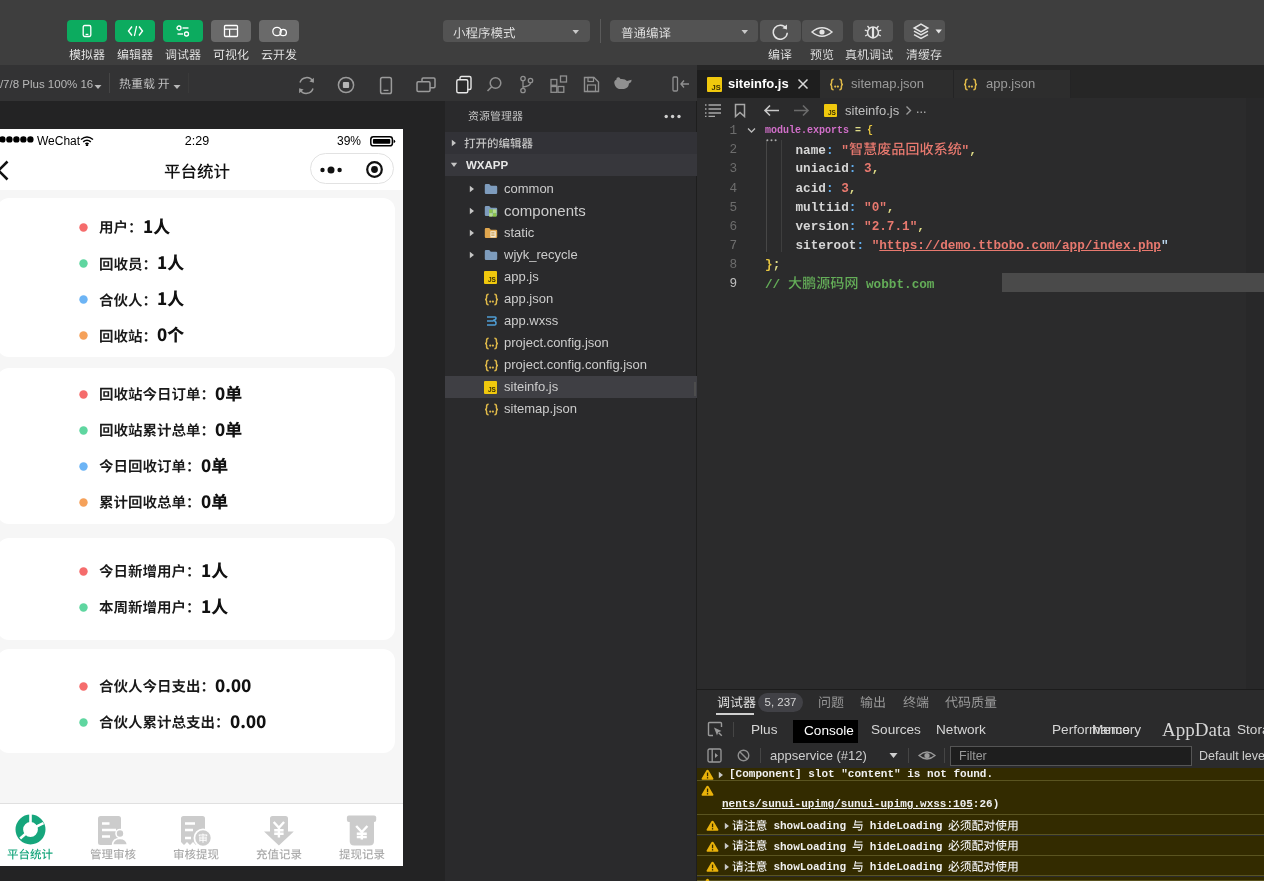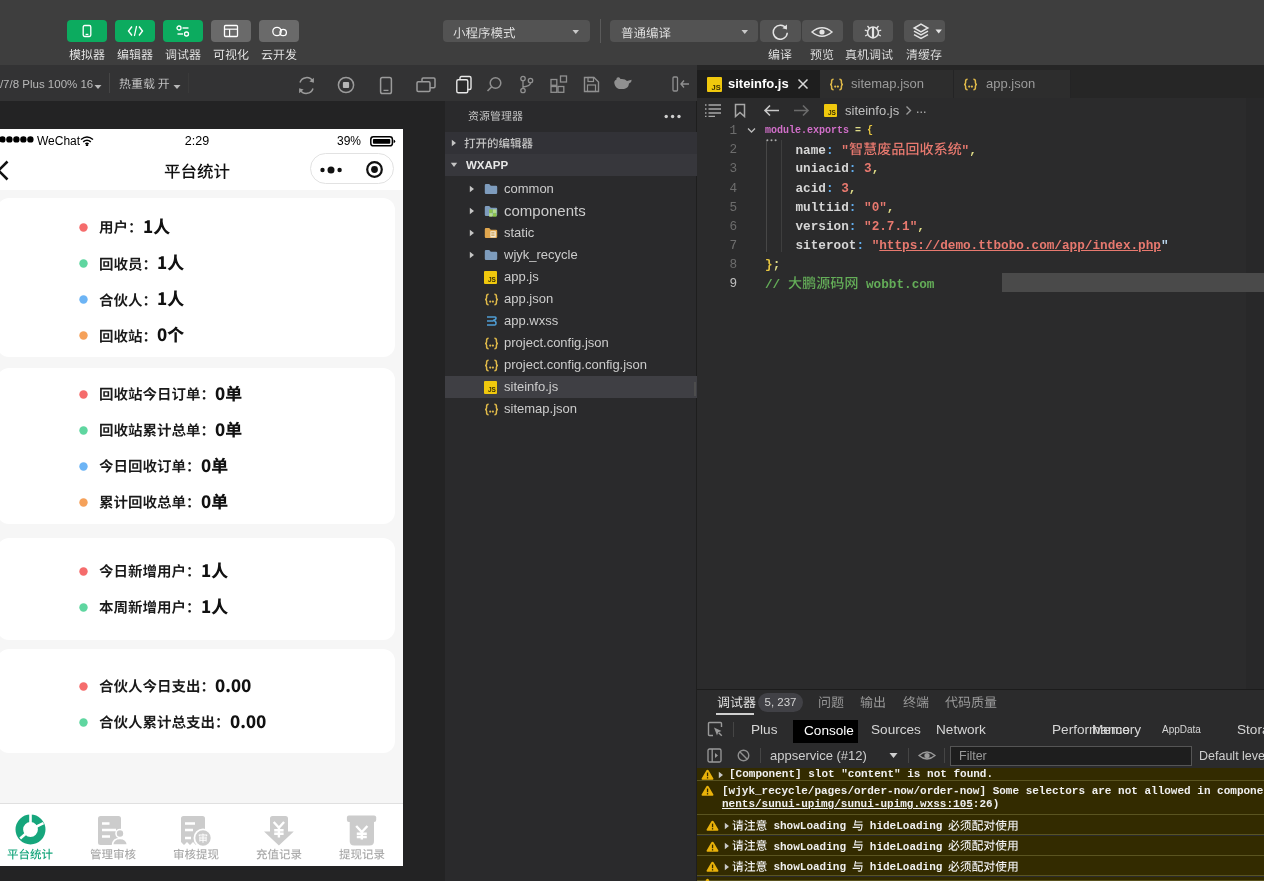--- a/index.html
+++ b/index.html
@@ -577,21 +577,21 @@
       <path d="M11.7 11.7 14.8 14.8" stroke="#9a9a9a" stroke-width="1.4"></path>
     </svg>
     <div style="position:absolute;left:733px;top:722px;width:1px;height:15px;background:#454545"></div>
     <div style="position:absolute;left:751px;top:722.4px;font-family:'Liberation Sans',sans-serif;font-size:13.6px;font-weight:400;color:#d6d6d6;line-height:15.6px;white-space:pre;">Plus</div>
     <div style="position:absolute;left:793px;top:720px;width:65px;height:23px;background:#000000"></div>
     <div style="position:absolute;left:804px;top:722.9px;font-family:'Liberation Sans',sans-serif;font-size:13.6px;font-weight:400;color:#ffffff;line-height:15.6px;white-space:pre;text-align:center;">Console</div>
     <div style="position:absolute;left:871px;top:722.4px;font-family:'Liberation Sans',sans-serif;font-size:13.6px;font-weight:400;color:#d6d6d6;line-height:15.6px;white-space:pre;">Sources</div>
     <div style="position:absolute;left:936px;top:722.4px;font-family:'Liberation Sans',sans-serif;font-size:13.6px;font-weight:400;color:#d6d6d6;line-height:15.6px;white-space:pre;">Network</div>
     <div style="position:absolute;left:1004px;top:722.4px;font-family:'Liberation Sans',sans-serif;font-size:13.6px;font-weight:400;color:#d6d6d6;line-height:15.6px;white-space:pre;margin-left:48px;">Performance</div>
     <div style="position:absolute;left:1092px;top:722.4px;font-family:'Liberation Sans',sans-serif;font-size:13.6px;font-weight:400;color:#d6d6d6;line-height:15.6px;white-space:pre;">Memory</div>
-    <div style="position:absolute;left:1162px;top:722.4px;font-family:Liberation Sans, sans-serif;font-size:10px;font-weight:400;color:#d6d6d6;line-height:15.6px;white-space:pre;">AppData</div>
+    <div style="position:absolute;left:1162px;top:722.4px;font-family:Liberation Serif, serif;font-size:19px;font-weight:400;color:#d6d6d6;line-height:15.6px;white-space:pre;">AppData</div>
     <div style="position:absolute;left:1237px;top:722.4px;font-family:'Liberation Sans',sans-serif;font-size:13.6px;font-weight:400;color:#d6d6d6;line-height:15.6px;white-space:pre;">Storage</div>
     <svg style="position:absolute;left:707px;top:748px;" width="15" height="15" viewBox="0 0 15 15">
       <rect x="1" y="1" width="13" height="13" rx="1.5" fill="none" stroke="#9a9a9a" stroke-width="1.3"></rect>
       <line x1="5.2" y1="1" x2="5.2" y2="14" stroke="#9a9a9a" stroke-width="1.3"></line>
       <path d="M8 5 11 7.5 8 10Z" fill="#9a9a9a"></path>
     </svg>
     <svg style="position:absolute;left:737px;top:749px;" width="13" height="13" viewBox="0 0 13 13">
       <circle cx="6.5" cy="6.5" r="5.3" fill="none" stroke="#8f8f8f" stroke-width="1.4"></circle>
       <line x1="2.8" y1="2.8" x2="10.2" y2="10.2" stroke="#8f8f8f" stroke-width="1.4"></line>
     </svg>
@@ -618,21 +618,20 @@
     <svg style="position:absolute;left:718px;top:770.5px;" width="6" height="8" viewBox="0 0 6 8">
       <path d="M0.8 0.8 5 4 0.8 7.2Z" fill="#c8c8c8"></path>
     </svg>
     <div style="position:absolute;left:729px;top:767.8px;font-family:'Liberation Mono',monospace;font-size:11px;font-weight:700;color:#f0f0f0;line-height:12.6px;white-space:pre;">[Component] slot "content" is not found.</div>
     <div style="position:absolute;left:697px;top:780.5px;width:567px;height:34.5px;background:#332b00;border-bottom:1px solid #5a5420"></div>
     <svg style="position:absolute;left:701px;top:784.5px;" width="13" height="11.5" viewBox="0 0 13 11.5">
       <path d="M6.5 0.8 Q7.3 0.8 7.7 1.5 L12.4 9.6 Q12.8 10.7 11.7 10.7 H1.3 Q0.2 10.7 0.6 9.6 L5.3 1.5 Q5.7 0.8 6.5 0.8Z" fill="#e9b20a"></path>
       <rect x="5.9" y="3.6" width="1.3" height="3.6" fill="#332b00"></rect>
       <rect x="5.9" y="8.1" width="1.3" height="1.4" fill="#332b00"></rect>
     </svg>
-    <div style="position:absolute;left:722px;top:784.6px;font-family:'Liberation Mono',monospace;font-size:11px;font-weight:700;color:#f0f0f0;line-height:12.6px;white-space:pre;">[wjyk_recycle/pages/order-now/order-now] Some selectors are not allowed in compone</div>
     <div style="position:absolute;left:722px;top:798.02px;font-family:'Liberation Mono',monospace;font-size:11px;font-weight:700;color:#f0f0f0;line-height:12.6px;white-space:pre"><span style="text-decoration:underline">nents/sunui-upimg/sunui-upimg.wxss:105</span>:26)</div>
     <div style="position:absolute;left:697px;top:815.3px;width:567px;height:19.8px;background:#332b00;border-bottom:1px solid #5a5420"></div>
     <svg style="position:absolute;left:706px;top:820.0999999999999px;" width="13" height="11.5" viewBox="0 0 13 11.5">
       <path d="M6.5 0.8 Q7.3 0.8 7.7 1.5 L12.4 9.6 Q12.8 10.7 11.7 10.7 H1.3 Q0.2 10.7 0.6 9.6 L5.3 1.5 Q5.7 0.8 6.5 0.8Z" fill="#e9b20a"></path>
       <rect x="5.9" y="3.6" width="1.3" height="3.6" fill="#332b00"></rect>
       <rect x="5.9" y="8.1" width="1.3" height="1.4" fill="#332b00"></rect>
     </svg>
     <svg style="position:absolute;left:724px;top:821.5999999999999px;" width="6" height="8" viewBox="0 0 6 8">
       <path d="M0.8 0.8 5 4 0.8 7.2Z" fill="#c8c8c8"></path>
     </svg>

